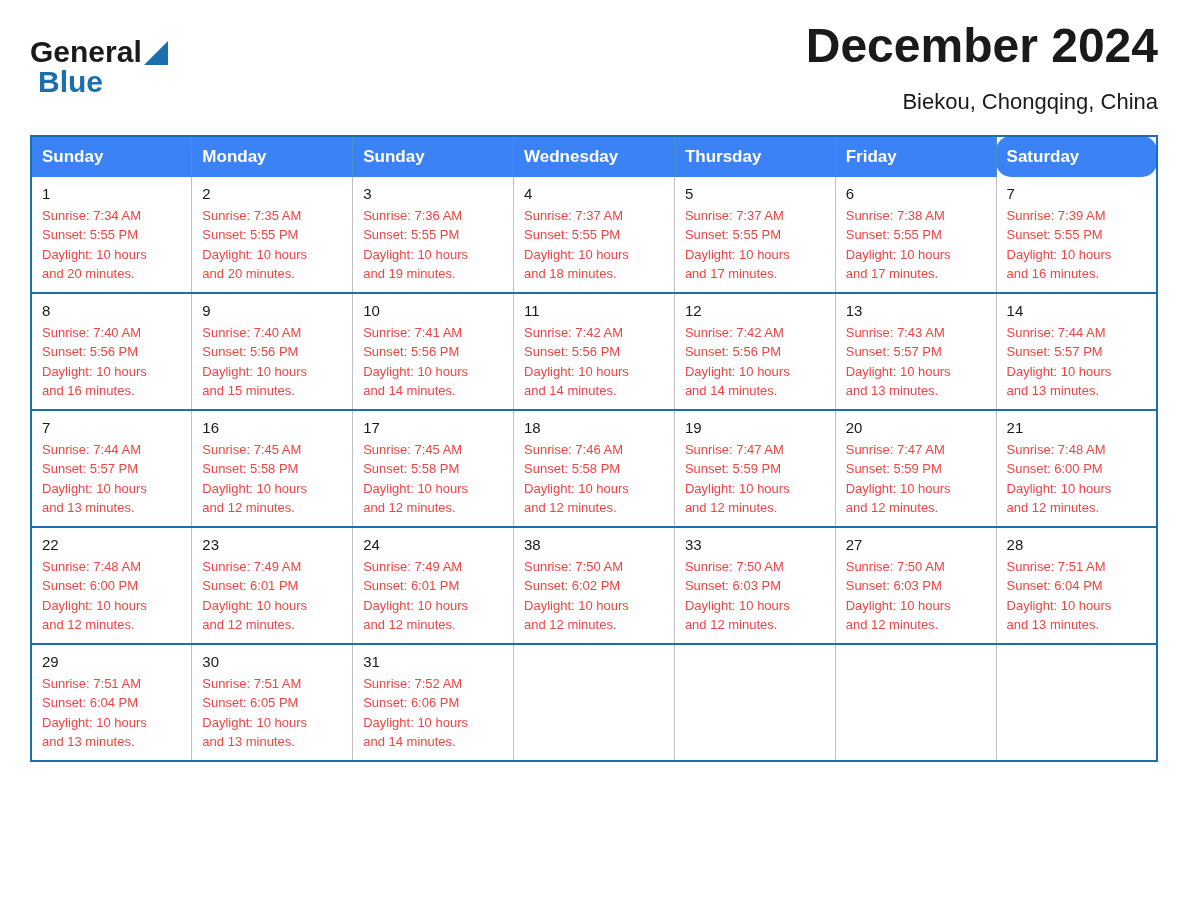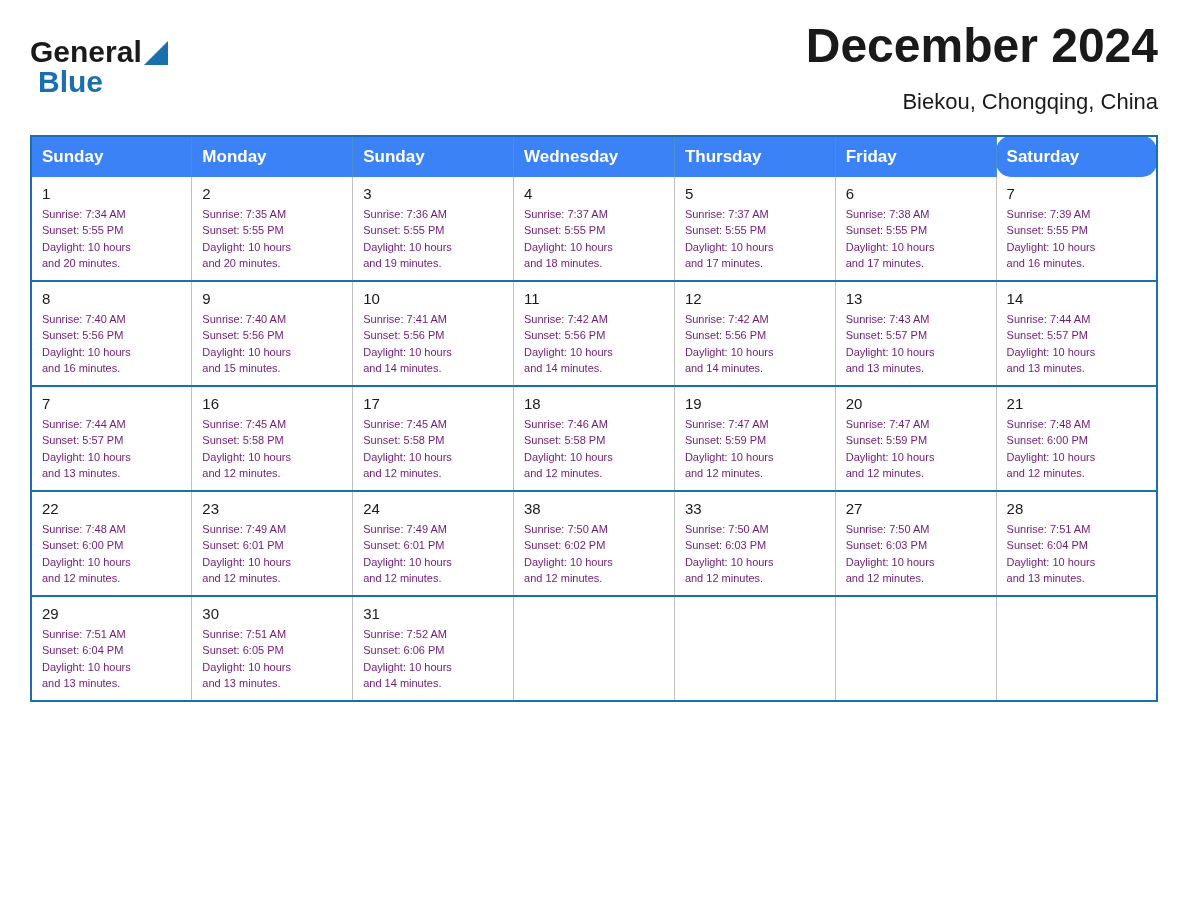--- a/index.html
+++ b/index.html
@@ -70,23 +70,23 @@
     .calendar tr:last-child td {
       border-bottom: none;
     }
     .day-number {
       font-size: 15px;
       font-weight: normal;
       margin-bottom: 4px;
       display: block;
     }
     .day-info {
-      font-size: 11px;
+      font-size: 13px;
       line-height: 1.5;
-      color: #701a75;
+      color: #ef4444;
     }
     .empty-cell {
       background: #ffffff;
     }
   </style>
 </head>
 <body>
 
 <div class="header">
   <div class="logo">

